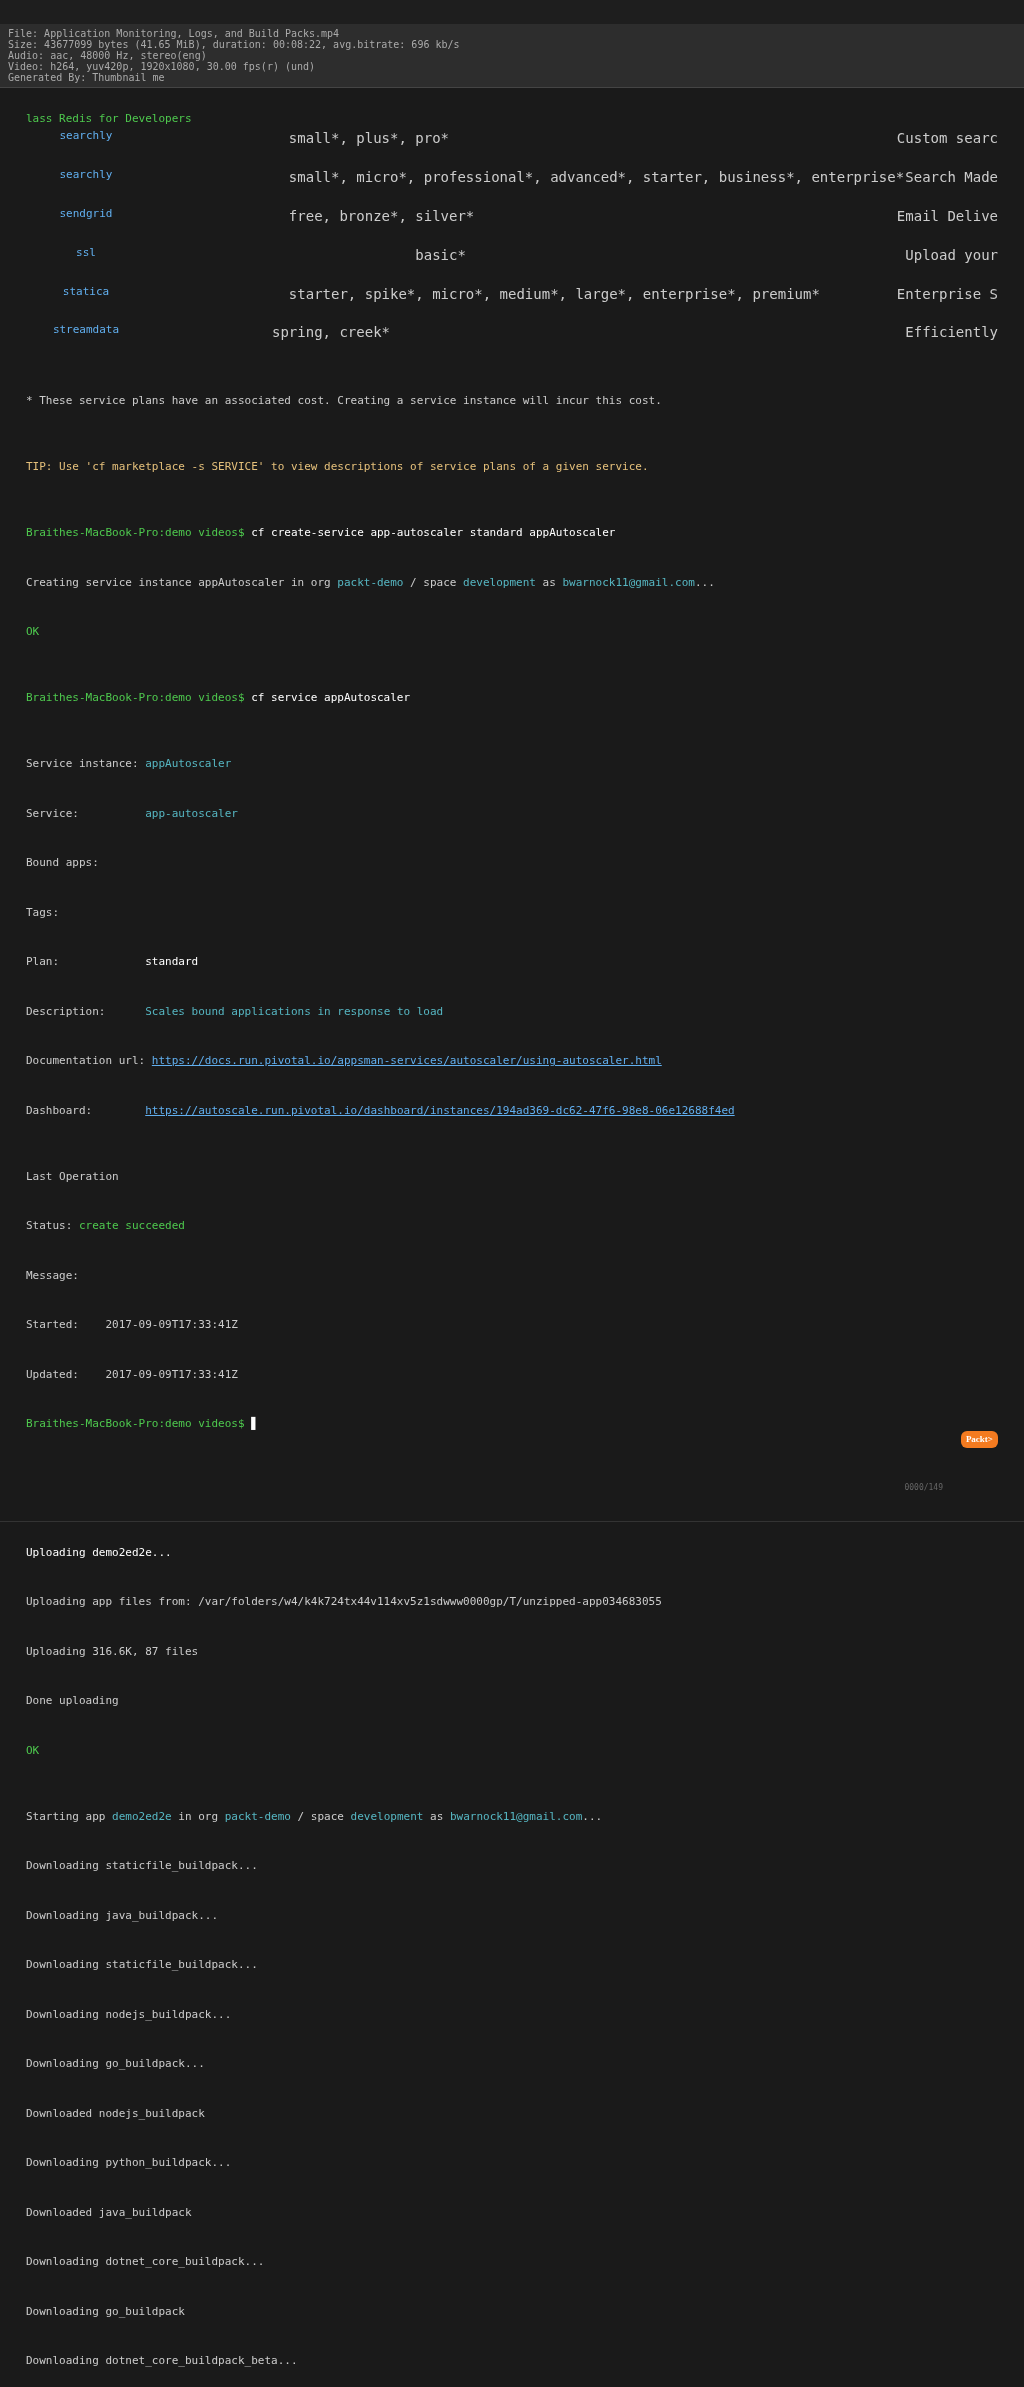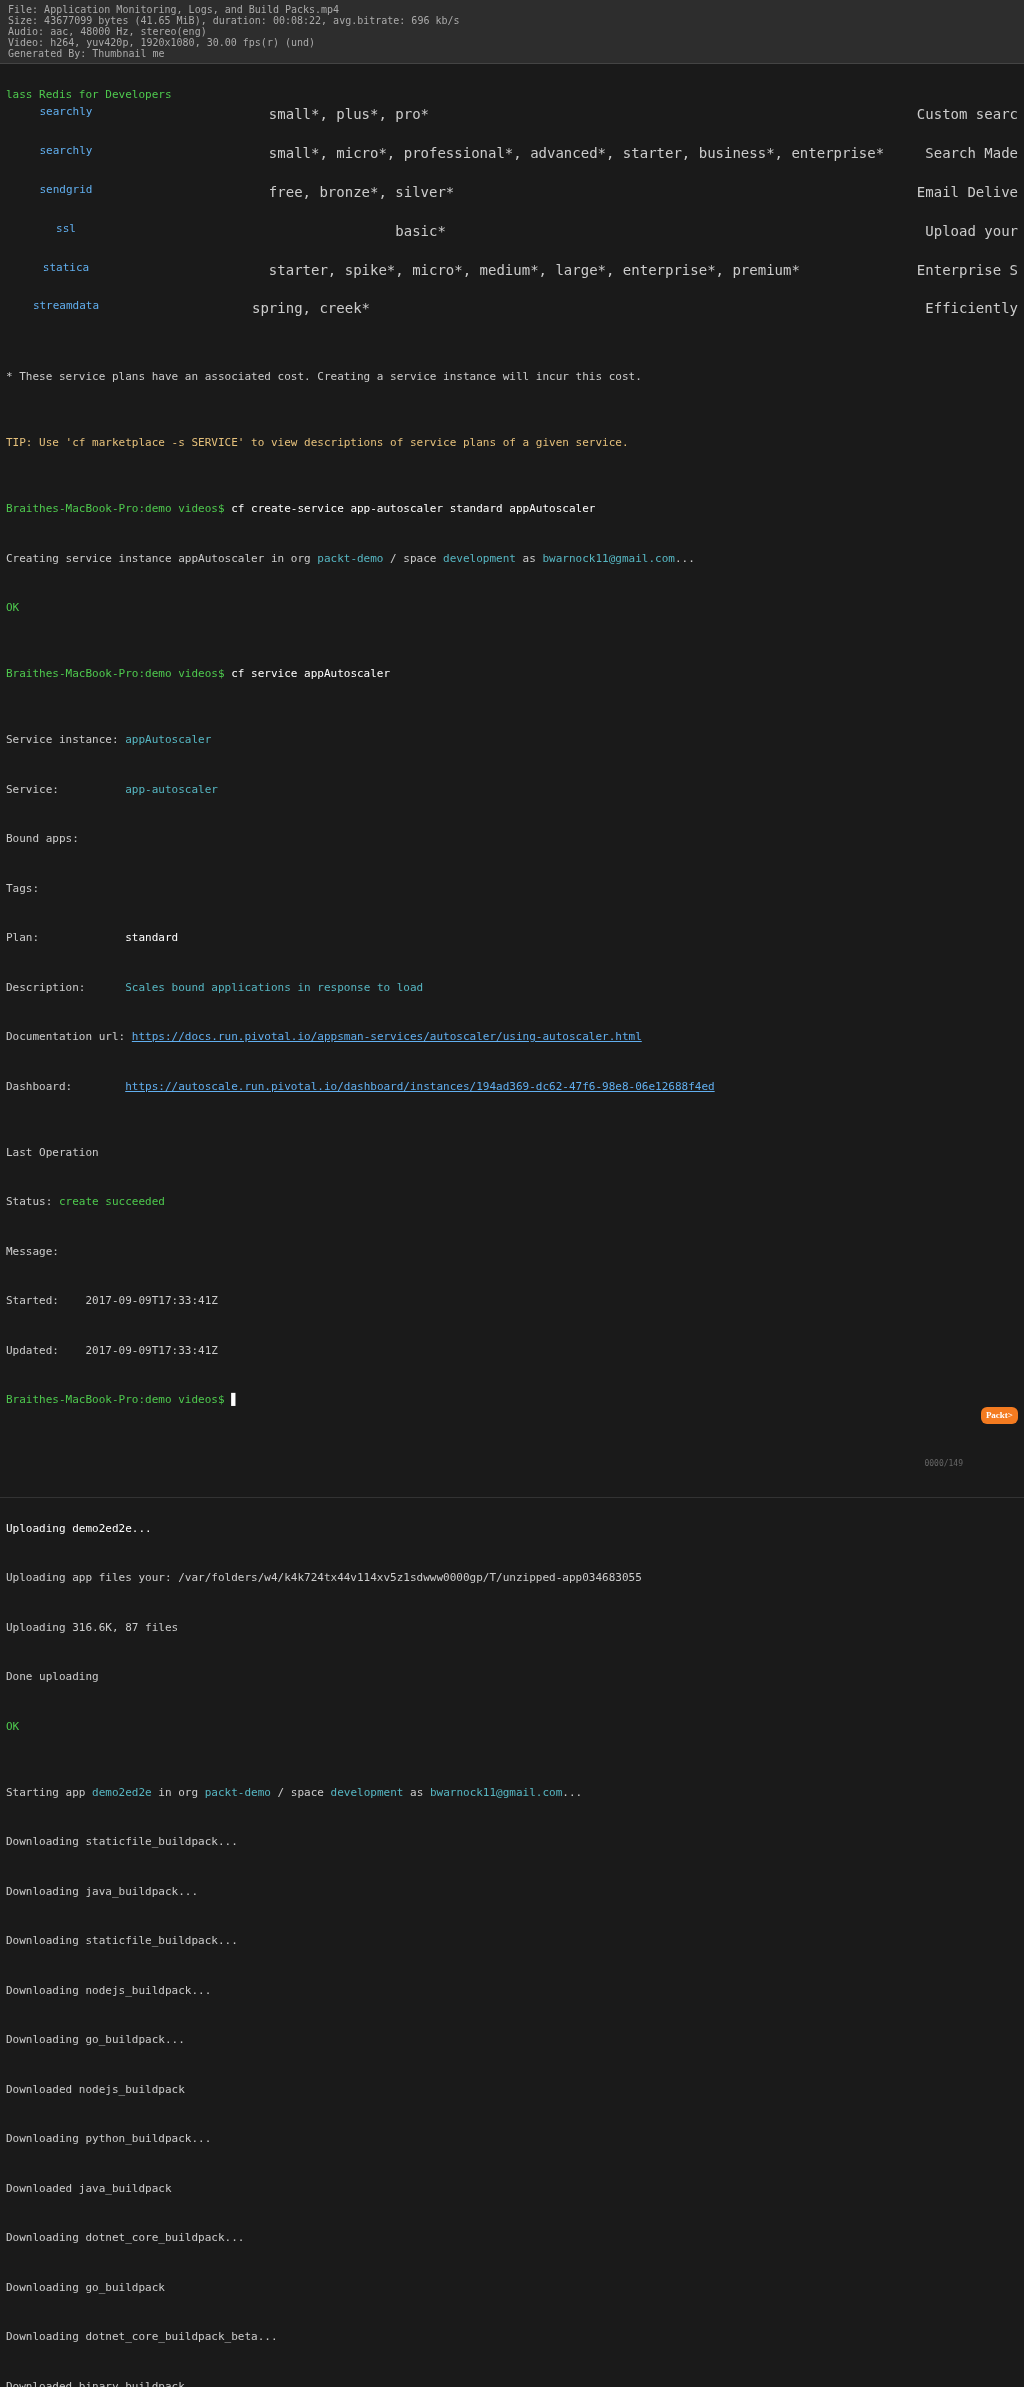--- a/index.html
+++ b/index.html
@@ -19,24 +19,25 @@
       padding: 0;
       width: 100%;
     }
 
     .file-info {
       background: #2d2d2d;
       padding: 4px 8px;
       font-size: 10px;
       color: #aaa;
       border-bottom: 1px solid #444;
+      margin-top: 24px;
     }
 
     .terminal-content {
-      padding: 6px 6px;
+      padding: 6px 26px;
       font-size: 11px;
       line-height: 1.5;
       color: #ccc;
       white-space: pre-wrap;
       word-break: break-all;
     }
 
     .term-green { color: #4ec94e; }
     .term-yellow { color: #e5c07b; }
     .term-blue { color: #61afef; }
@@ -155,21 +156,21 @@
 <br>
 <span class="term-prompt">Braithes-MacBook-Pro:demo videos$ </span><span class="term-white term-bold">▋</span>
 <span class="packt-logo">Packt&gt;</span>
 <br>
 <span class="term-dim" style="float:right; font-size:8px; color:#666; margin-right:55px;text-align:center;">0000/149</span>
   </div>
 
   <div class="terminal-content" style="border-top: 1px solid #333;">
 <span class="term-white">Uploading demo2ed2e...</span>
 <br>
-<span>Uploading app files your: /var/folders/w4/k4k724tx44v114xv5z1sdwww0000gp/T/unzipped-app034683055</span>
+<span>Uploading app files from: /var/folders/w4/k4k724tx44v114xv5z1sdwww0000gp/T/unzipped-app034683055</span>
 <br>
 <span>Uploading 316.6K, 87 files</span>
 <br>
 <span>Done uploading</span>
 <br>
 <span class="term-green">OK</span>
 <br><br>
 <span>Starting app </span><span class="term-cyan">demo2ed2e</span><span> in org </span><span class="term-cyan">packt-demo</span><span> / space </span><span class="term-cyan">development</span><span> as </span><span class="term-cyan">bwarnock11@gmail.com</span><span>...</span>
 <br>
 <span>Downloading staticfile_buildpack...</span>

